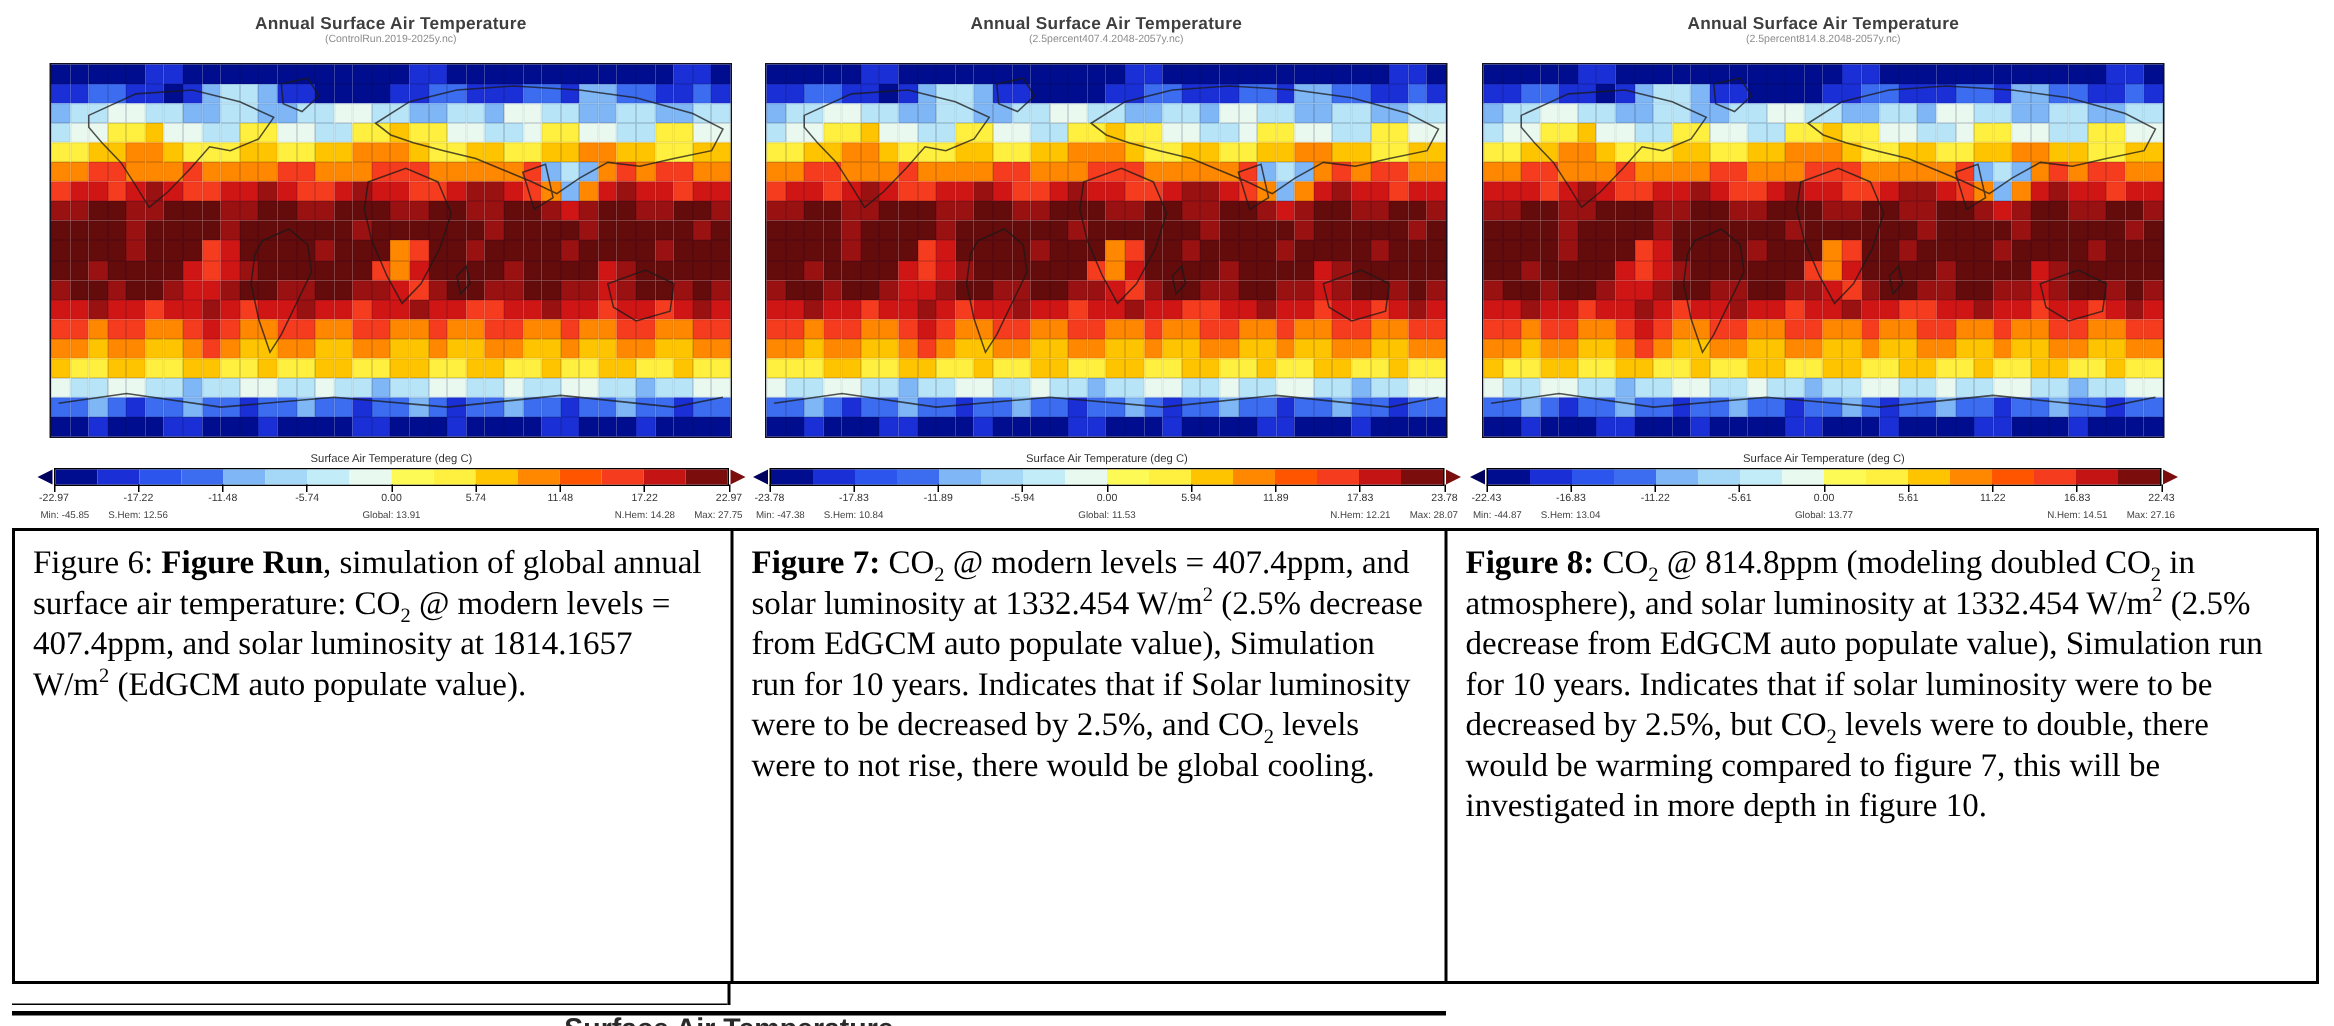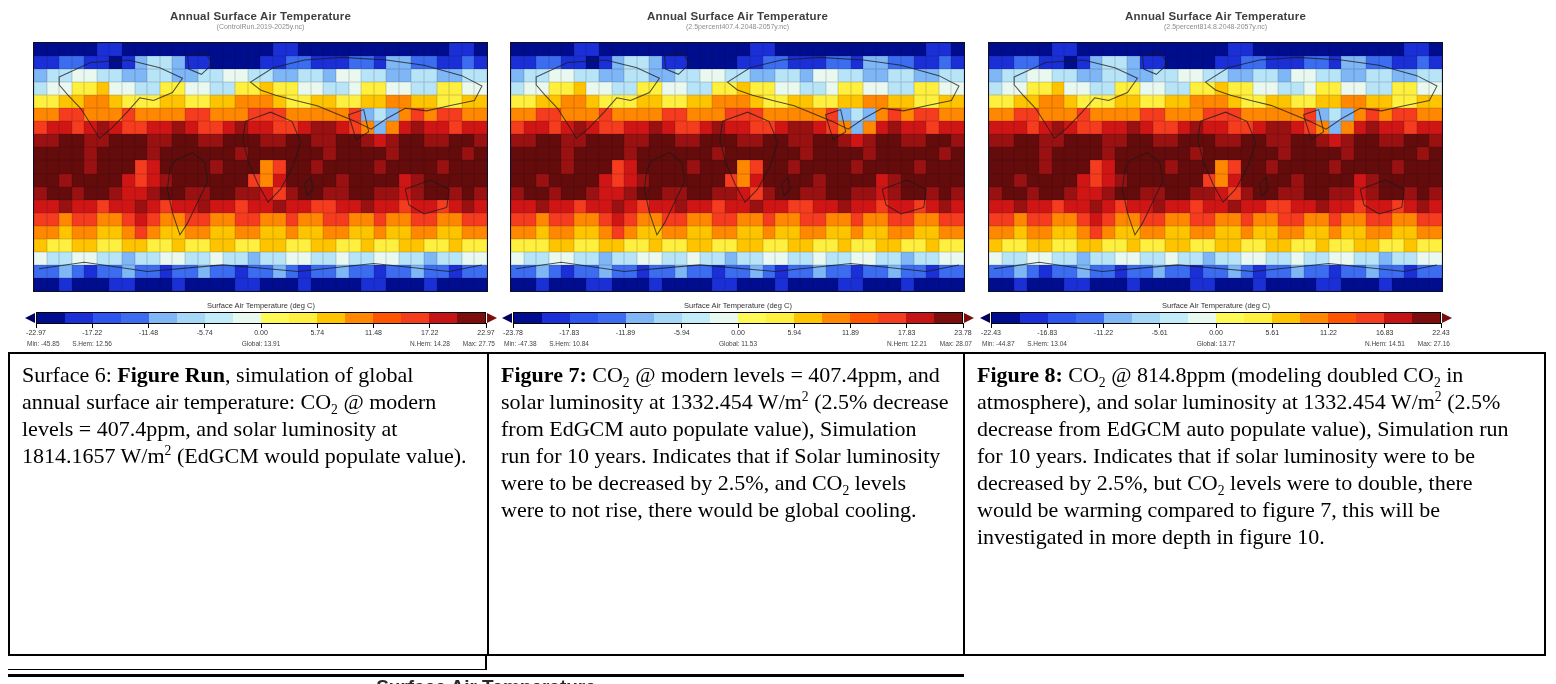--- a/index.html
+++ b/index.html
@@ -2318,21 +2318,21 @@
       <span class="cb-stat first">Min: -44.87</span>
       <span class="cb-stat" style="left: 13.9%;">S.Hem: 13.04</span>
       <span class="cb-stat" style="left: 50%;">Global: 13.77</span>
       <span class="cb-stat" style="left: 86.1%;">N.Hem: 14.51</span>
       <span class="cb-stat last">Max: 27.16</span>
     </div>
 </div>
 
 <div class="captions">
   <div class="caption-cell c1">
-    <span class="caption-text"><span>Surface 6: </span><b>Figure Run</b><span>, simulation of global annual surface air temperature: CO</span><sub>2</sub><span> @ modern levels = 407.4ppm, and solar luminosity at 1814.1657 W/m</span><sup>2</sup><span> (EdGCM would populate value).</span></span>
+    <span class="caption-text"><span>Figure 6: </span><b>Figure Run</b><span>, simulation of global annual surface air temperature: CO</span><sub>2</sub><span> @ modern levels = 407.4ppm, and solar luminosity at 1814.1657 W/m</span><sup>2</sup><span> (EdGCM auto populate value).</span></span>
   </div>
   <div class="caption-cell c2">
     <span class="caption-text"><b>Figure 7:</b><span> CO</span><sub>2</sub><span> @ modern levels = 407.4ppm, and solar luminosity at 1332.454 W/m</span><sup>2</sup><span> (2.5% decrease from EdGCM auto populate value), Simulation run for 10 years. Indicates that if Solar luminosity were to be decreased by 2.5%, and CO</span><sub>2</sub><span> levels were to not rise, there would be global cooling.</span></span>
   </div>
   <div class="caption-cell c3">
     <span class="caption-text"><b>Figure 8:</b><span> CO</span><sub>2</sub><span> @ 814.8ppm (modeling doubled CO</span><sub>2</sub><span> in atmosphere), and solar luminosity at 1332.454 W/m</span><sup>2</sup><span> (2.5% decrease from EdGCM auto populate value), Simulation run for 10 years. Indicates that if solar luminosity were to be decreased by 2.5%, but CO</span><sub>2</sub><span> levels were to double, there would be warming compared to figure 7, this will be investigated in more depth in figure 10.</span></span>
   </div>
 </div>
 
 <div class="footer-thin"></div>

